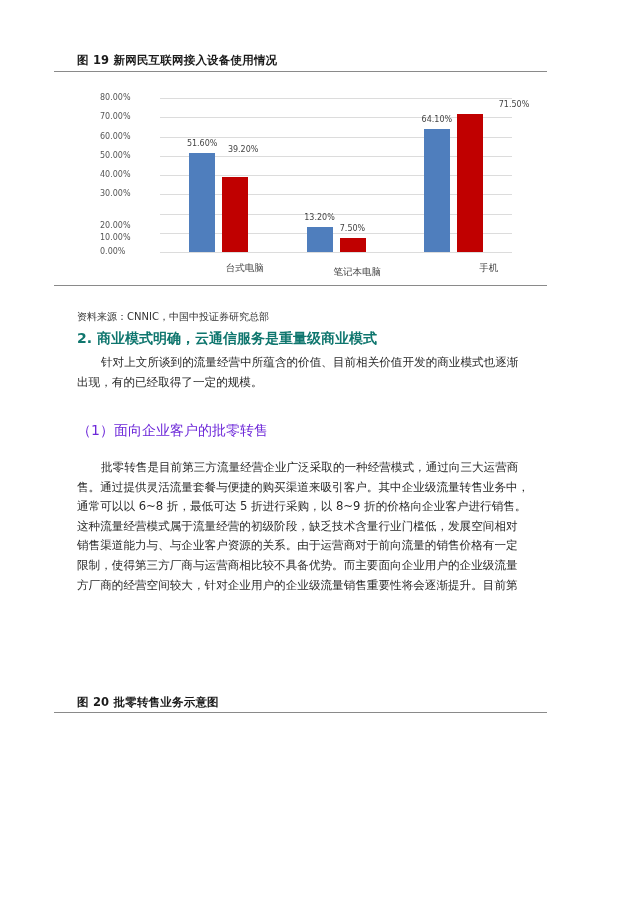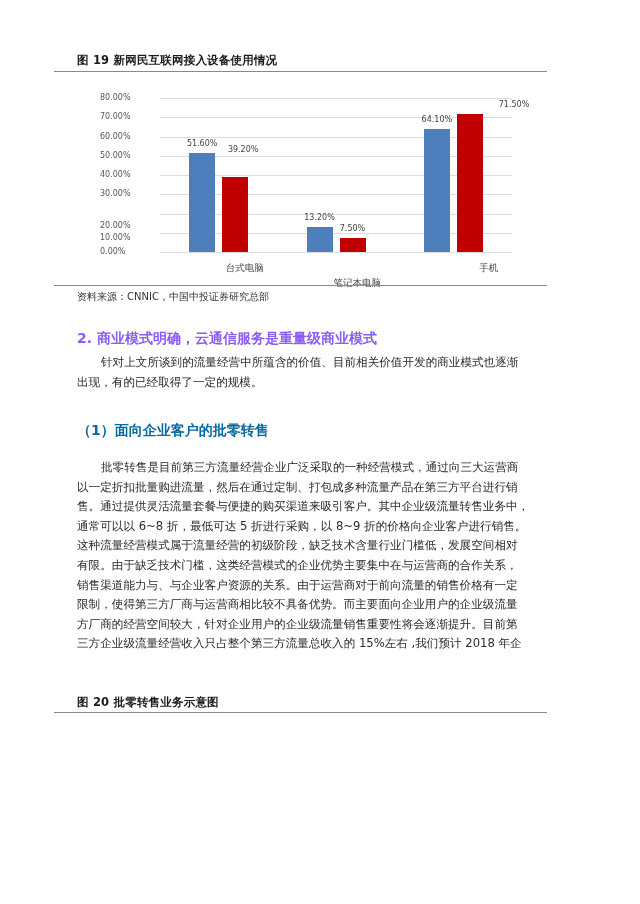--- a/index.html
+++ b/index.html
@@ -1,23 +1,23 @@
 <!DOCTYPE html>
 <html><head>
   <meta charset="utf-8">
   <style>
     html, body { margin: 0; padding: 0; background: #ffffff; }
     body { width: 640px; height: 904px; position: relative; overflow: hidden;
            font-family: "DejaVu Sans", "Liberation Sans", sans-serif; color: #222; }
     .abs { position: absolute; padding-left: 17px; }
     .fig-title { font-weight: bold; font-size: 11.5px; color: #1a1a1a; letter-spacing: 0.2px; white-space: nowrap; }
     .rule { height: 0; border-top: 1px solid #8a8a8a; }
-    .source { font-size: 10px; color: #333; white-space: nowrap; }
-    .h2 { font-weight: bold; font-size: 14px; color: #8b5cf6; white-space: nowrap; }
-    .h3 { font-weight: bold; font-size: 14px; color: #0369a1; white-space: nowrap; }
+    .source { font-size: 10px; color: #333; white-space: nowrap; margin-top: 20px; }
+    .h2 { font-weight: bold; font-size: 14px; color: #0f766e; white-space: nowrap; }
+    .h3 { font-weight: normal; font-size: 14px; color: #6d28d9; white-space: nowrap; }
     .para { font-size: 11.6px; line-height: 19.6px; color: #2a2a2a; width: 420px; text-align: justify; }
     .para .line { display: block; white-space: nowrap; }
     .indent { padding-left: 24px; }
     
     #chart { position: absolute; left: 100px; top: 85px; width: 430px; height: 195px; }
     .ytick { position: absolute; font-size: 8px; color: #555; width: 50px; left: 0; }
     .gridline { position: absolute; left: 60px; width: 352px; height: 0; border-top: 1px solid #dcdcdc; }
     .bar { position: absolute; bottom: 0; }
     .dlabel { position: absolute; font-size: 8px; color: #444; text-align: center; width: 40px; white-space: nowrap; }
     .xcat { position: absolute; font-size: 9.5px; color: #444; text-align: right; width: 90px; white-space: nowrap; }
@@ -53,45 +53,42 @@
     <div class="ytick" style="top: 8px;">80.00%</div>
     <div class="bar" style="position: absolute; left: 89.1667px; top: 67.67px; width: 26px; height: 99.33px; background: rgb(79, 126, 189);"></div>
     <div class="dlabel" style="left: 82.1667px; top: 53.67px;">51.60%</div>
     <div class="bar" style="position: absolute; left: 122.167px; top: 91.54px; width: 26px; height: 75.46px; background: rgb(192, 0, 0);"></div>
     <div class="dlabel" style="left: 115.167px; top: 60px; padding-left: 8px;">39.20%</div>
     <div class="xcat" style="left: 73.6667px; top: 177px;">台式电脑</div>
     <div class="bar" style="position: absolute; left: 206.5px; top: 141.59px; width: 26px; height: 25.41px; background: rgb(79, 126, 189);"></div>
     <div class="dlabel" style="left: 199.5px; top: 127.59px;">13.20%</div>
     <div class="bar" style="position: absolute; left: 239.5px; top: 152.562px; width: 26px; height: 14.4375px; background: rgb(192, 0, 0);"></div>
     <div class="dlabel" style="left: 232.5px; top: 138.562px;">7.50%</div>
-    <div class="xcat" style="left: 191px; top: 192px;">笔记本电脑</div>
+    <div class="xcat" style="left: 191px; top: 181px;">笔记本电脑</div>
     <div class="bar" style="position: absolute; left: 323.833px; top: 43.6075px; width: 26px; height: 123.392px; background: rgb(79, 126, 189);"></div>
     <div class="dlabel" style="left: 316.833px; top: 29.6075px;">64.10%</div>
     <div class="bar" style="position: absolute; left: 356.833px; top: 29.3625px; width: 26px; height: 137.637px; background: rgb(192, 0, 0);"></div>
     <div class="dlabel" style="left: 354px; top: 15.3625px; margin-left: 40px;">71.50%</div>
     <div class="xcat" style="left: 308.333px; top: 177px;">手机</div>
   </div>
 
 <div class="abs rule" style="left:54px; top:285px; width:476px;"></div>
 <div class="abs source" style="left:60px; top:290px;">资料来源：CNNIC，中国中投证券研究总部</div>
 
 <div class="abs h2" style="left:60px; top:330px;">2.   商业模式明确，云通信服务是重量级商业模式</div>
 <div class="abs para" style="left:60px; top:353px;">
   <span class="line indent">针对上文所谈到的流量经营中所蕴含的价值、目前相关价值开发的商业模式也逐渐</span>
   <span class="line">出现，有的已经取得了一定的规模。</span>
 </div>
 
 <div class="abs h3" style="left:60px; top:422px;">（1）面向企业客户的批零转售</div>
 <div class="abs para" style="left:60px; top:458px;">
   <span class="line indent">批零转售是目前第三方流量经营企业广泛采取的一种经营模式，通过向三大运营商</span>
-  <span class="line">以一定折扣批量购进流量，然后在通过定制、打包成多种流量产品在第三方平台进行销</span>
   <span class="line">售。通过提供灵活流量套餐与便捷的购买渠道来吸引客户。其中企业级流量转售业务中，</span>
   <span class="line">通常可以以 6~8 折，最低可达 5 折进行采购，以 8~9 折的价格向企业客户进行销售。</span>
   <span class="line">这种流量经营模式属于流量经营的初级阶段，缺乏技术含量行业门槛低，发展空间相对</span>
-  <span class="line">有限。由于缺乏技术门槛，这类经营模式的企业优势主要集中在与运营商的合作关系，</span>
   <span class="line">销售渠道能力与、与企业客户资源的关系。由于运营商对于前向流量的销售价格有一定</span>
   <span class="line">限制，使得第三方厂商与运营商相比较不具备优势。而主要面向企业用户的企业级流量</span>
   <span class="line">方厂商的经营空间较大，针对企业用户的企业级流量销售重要性将会逐渐提升。目前第</span>
-  <span class="line">三方企业级流量经营收入只占整个第三方流量总收入的 15%左右 ,我们预计 2018 年企</span>
 </div>
 
 <div class="abs fig-title" style="left:60px; top:695px;">图  20 批零转售业务示意图</div>
 <div class="abs rule" style="left:54px; top:712px; width:476px;"></div>
 
 </body></html>

